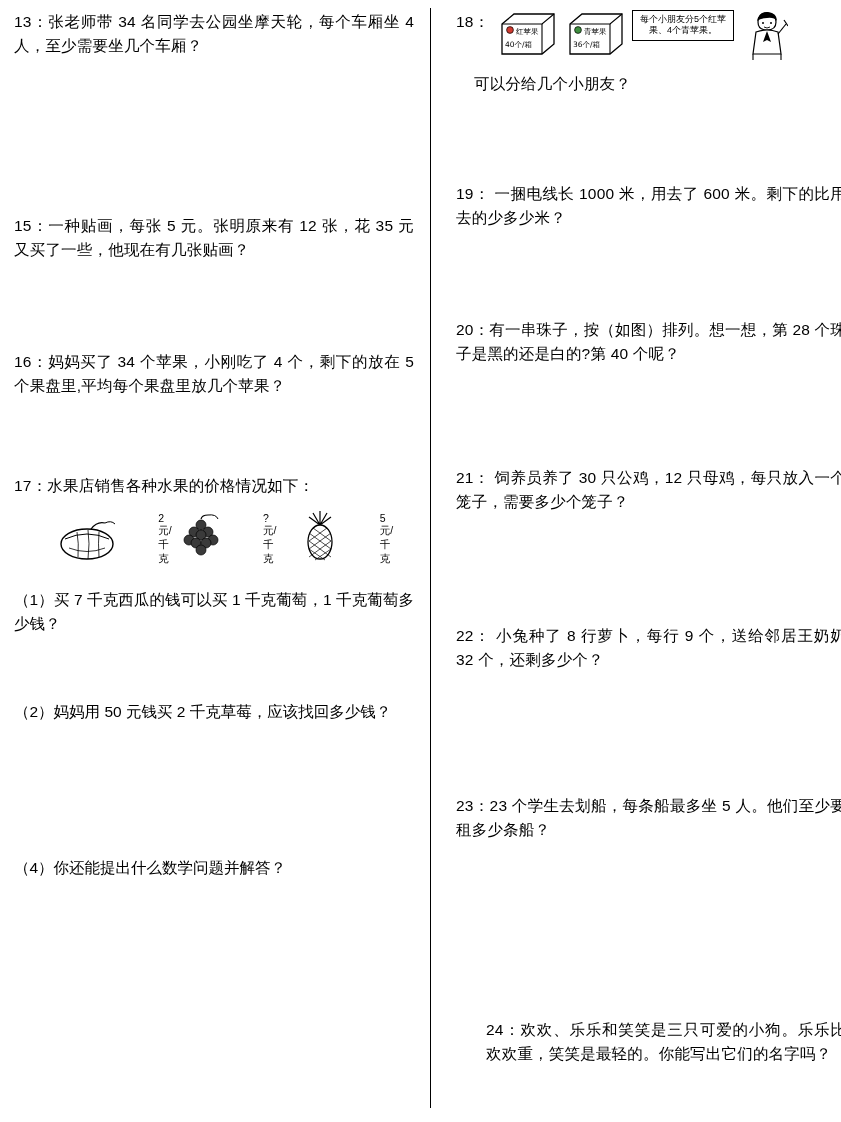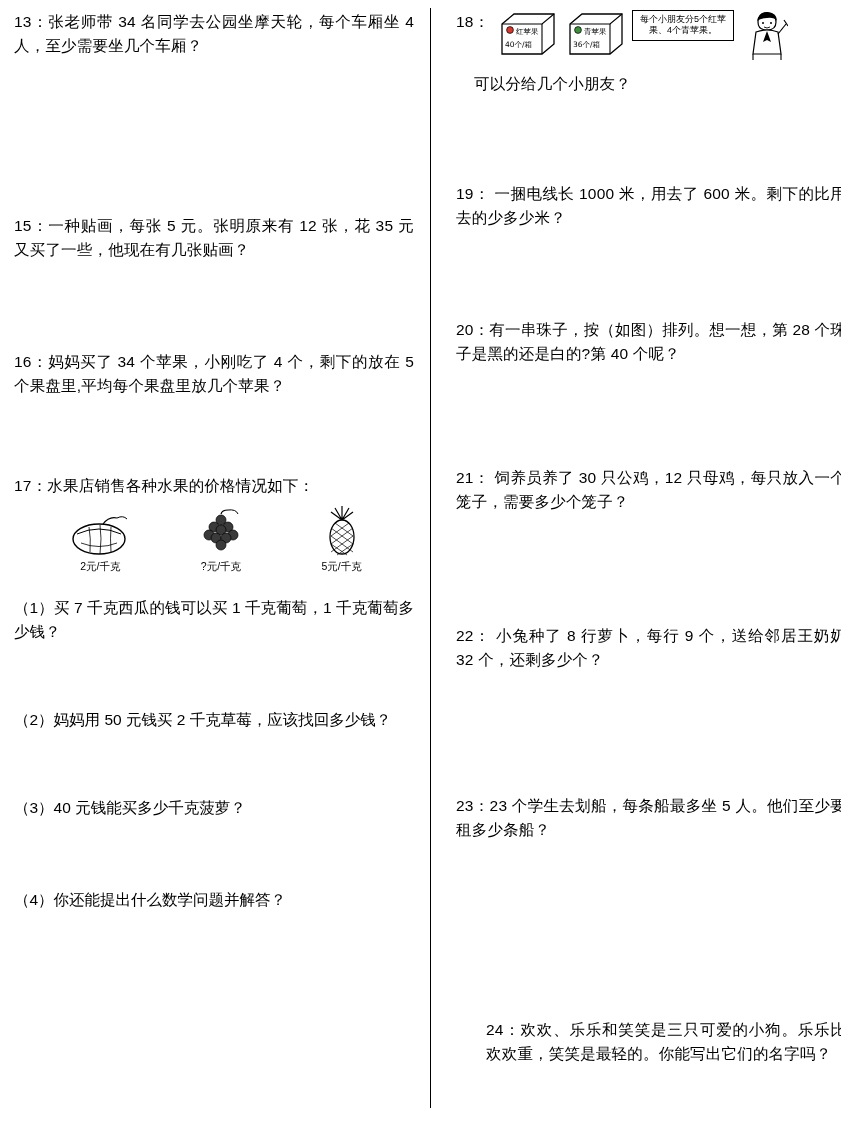--- a/index.html
+++ b/index.html
@@ -53,23 +53,24 @@
   
   .fruit-row {
     display: flex;
     justify-content: space-around;
     align-items: flex-end;
     margin-top: 10px;
     padding: 0 12px 0 26px;
   }
   .fruit-cell {
     display: flex;
-    flex-direction: column;
+    flex-direction: row;
     align-items: center;
     width: 86px;
+    gap: 39px;
   }
   .fruit-art { height: 48px; display: flex; align-items: flex-end; justify-content: center; }
   .fruit-price { font-size: 10.5px; margin-top: 4px; }
   .note {
     border: 1.2px solid #000;
     font-size: 9px;
     line-height: 1.25;
     padding: 3px 4px;
     width: 92px;
     text-align: center;
@@ -163,21 +164,20 @@
     <div class="gap-md"></div>
 
     <div class="sub">（1）买 7 千克西瓜的钱可以买 1 千克葡萄，1 千克葡萄多少钱？</div>
 
     <div style="height:64px"></div>
 
     <div class="sub">（2）妈妈用 50 元钱买 2 千克草莓，应该找回多少钱？</div>
 
     <div style="height:64px"></div>
 
-    <div class="sub">（3）40 元钱能买多少千克菠萝？</div>
 
     <div style="height:68px"></div>
 
     <div class="sub">（4）你还能提出什么数学问题并解答？</div>
 
   </div>
 
   <div class="col col-right">
 
     <div style="display:flex; align-items:flex-start;">

